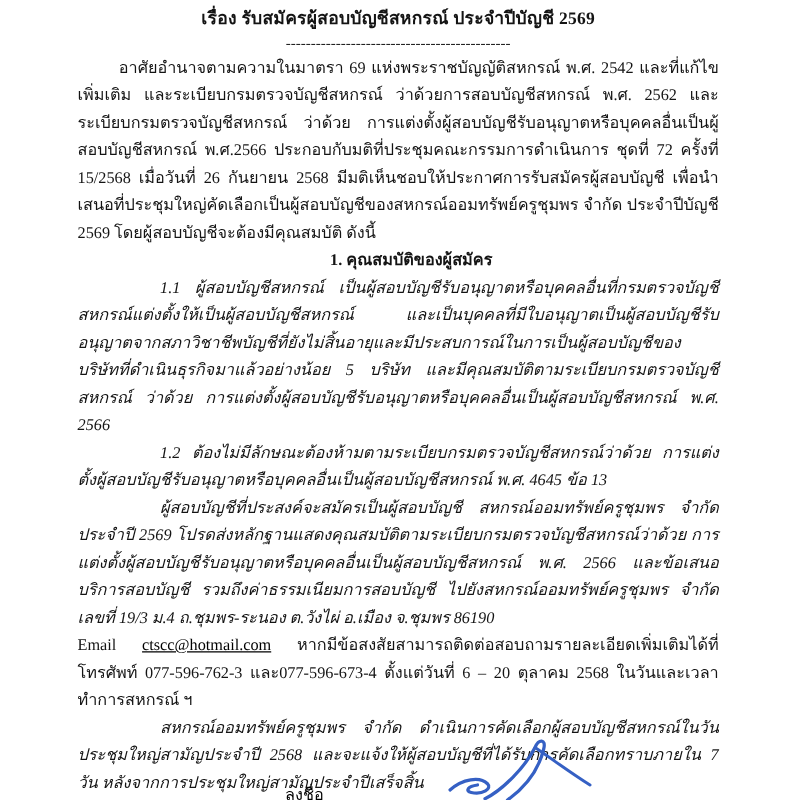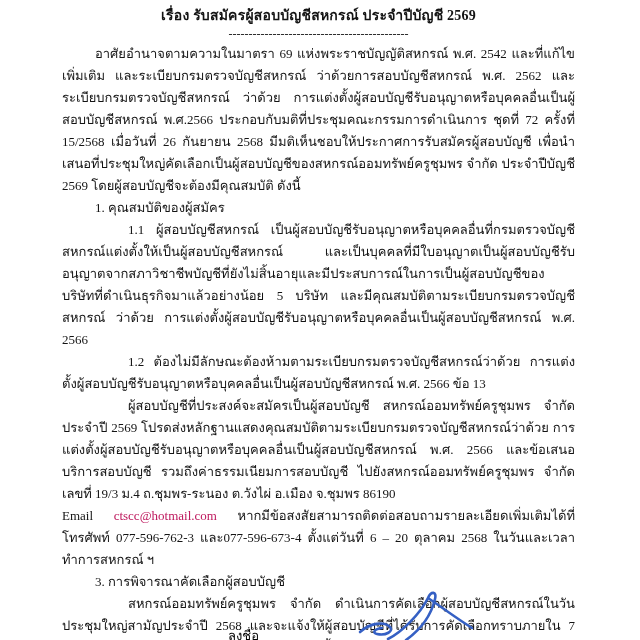--- a/index.html
+++ b/index.html
@@ -29,30 +29,31 @@
     line-height: 17px;
     color: #222;
   }
   .body-text {
     font-size: 13px;
     line-height: 22px;
     text-align: justify;
   }
   p { margin: 0; }
   .indent-1 { text-indent: 33px; }
-  .indent-2 { text-indent: 66px; }
+  .indent-2 { text-indent: 66px; font-style: italic; }
   .heading {
-    font-weight: normal;
+    font-weight: bold;
     font-size: 13px;
     line-height: 22px;
-    margin-left: 33px;
-    text-align: left;
+    margin-left: 21px;
+    text-align: center;
   }
   .email-link {
-    color: #be185d;
+    color: #000000;
+    text-decoration: underline;
     cursor: pointer;
   }
   .sig-wrap {
     position: absolute;
     left: 322px; top: 590px;
     width: 210px; height: 50px;
     pointer-events: none;
   }
   .cutoff-fragment {
     position: absolute;
@@ -74,28 +75,27 @@
   <div class="divider">---------------------------------------------</div>
 
   <div class="body-text">
 
     <p class="indent-1">อาศัยอำนาจตามความในมาตรา 69 แห่งพระราชบัญญัติสหกรณ์ พ.ศ. 2542 และที่แก้ไขเพิ่มเติม และระเบียบกรมตรวจบัญชีสหกรณ์ ว่าด้วยการสอบบัญชีสหกรณ์ พ.ศ. 2562 และระเบียบกรมตรวจบัญชีสหกรณ์ ว่าด้วย การแต่งตั้งผู้สอบบัญชีรับอนุญาตหรือบุคคลอื่นเป็นผู้สอบบัญชีสหกรณ์ พ.ศ.2566 ประกอบกับมติที่ประชุมคณะกรรมการดำเนินการ ชุดที่ 72 ครั้งที่ 15/2568  เมื่อวันที่ 26 กันยายน 2568  มีมติเห็นชอบให้ประกาศการรับสมัครผู้สอบบัญชี  เพื่อนำเสนอที่ประชุมใหญ่คัดเลือกเป็นผู้สอบบัญชีของสหกรณ์ออมทรัพย์ครูชุมพร จำกัด ประจำปีบัญชี 2569 โดยผู้สอบบัญชีจะต้องมีคุณสมบัติ ดังนี้</p>
 
     <p class="heading">1. คุณสมบัติของผู้สมัคร</p>
 
     <p class="indent-2">1.1 ผู้สอบบัญชีสหกรณ์ เป็นผู้สอบบัญชีรับอนุญาตหรือบุคคลอื่นที่กรมตรวจบัญชีสหกรณ์แต่งตั้งให้เป็นผู้สอบบัญชีสหกรณ์ และเป็นบุคคลที่มีใบอนุญาตเป็นผู้สอบบัญชีรับอนุญาตจากสภาวิชาชีพบัญชีที่ยังไม่สิ้นอายุและมีประสบการณ์ในการเป็นผู้สอบบัญชีของบริษัทที่ดำเนินธุรกิจมาแล้วอย่างน้อย 5 บริษัท และมีคุณสมบัติตามระเบียบกรมตรวจบัญชีสหกรณ์ ว่าด้วย การแต่งตั้งผู้สอบบัญชีรับอนุญาตหรือบุคคลอื่นเป็นผู้สอบบัญชีสหกรณ์ พ.ศ. 2566</p>
 
-    <p class="indent-2">1.2 ต้องไม่มีลักษณะต้องห้ามตามระเบียบกรมตรวจบัญชีสหกรณ์ว่าด้วย การแต่งตั้งผู้สอบบัญชีรับอนุญาตหรือบุคคลอื่นเป็นผู้สอบบัญชีสหกรณ์ พ.ศ. 2566 ข้อ 13</p>
+    <p class="indent-2">1.2 ต้องไม่มีลักษณะต้องห้ามตามระเบียบกรมตรวจบัญชีสหกรณ์ว่าด้วย การแต่งตั้งผู้สอบบัญชีรับอนุญาตหรือบุคคลอื่นเป็นผู้สอบบัญชีสหกรณ์ พ.ศ. 4645 ข้อ 13</p>
 
 
     <p class="indent-2">ผู้สอบบัญชีที่ประสงค์จะสมัครเป็นผู้สอบบัญชี สหกรณ์ออมทรัพย์ครูชุมพร จำกัด ประจำปี 2569 โปรดส่งหลักฐานแสดงคุณสมบัติตามระเบียบกรมตรวจบัญชีสหกรณ์ว่าด้วย การแต่งตั้งผู้สอบบัญชีรับอนุญาตหรือบุคคลอื่นเป็นผู้สอบบัญชีสหกรณ์ พ.ศ. 2566 และข้อเสนอบริการสอบบัญชี รวมถึงค่าธรรมเนียมการสอบบัญชี ไปยังสหกรณ์ออมทรัพย์ครูชุมพร จำกัด เลขที่ 19/3 ม.4 ถ.ชุมพร-ระนอง  ต.วังไผ่ อ.เมือง จ.ชุมพร  86190</p>
 
     <p><span>Email </span><a class="email-link">ctscc@hotmail.com</a><span> หากมีข้อสงสัยสามารถติดต่อสอบถามรายละเอียดเพิ่มเติมได้ที่โทรศัพท์  077-596-762-3 และ077-596-673-4 ตั้งแต่วันที่ 6 – 20 ตุลาคม 2568 ในวันและเวลาทำการสหกรณ์ ฯ</span></p>
 
-    <p class="heading">3. การพิจารณาคัดเลือกผู้สอบบัญชี</p>
 
     <p class="indent-2">สหกรณ์ออมทรัพย์ครูชุมพร จำกัด ดำเนินการคัดเลือกผู้สอบบัญชีสหกรณ์ในวันประชุมใหญ่สามัญประจำปี 2568 และจะแจ้งให้ผู้สอบบัญชีที่ได้รับการคัดเลือกทราบภายใน 7 วัน หลังจากการประชุมใหญ่สามัญประจำปีเสร็จสิ้น</p>
 
   </div>
 </div>
 
 <div class="cutoff-fragment">ลงชื่อ</div>
 
 <div class="sig-wrap">
   <svg width="210" height="50" viewBox="0 0 210 50">

